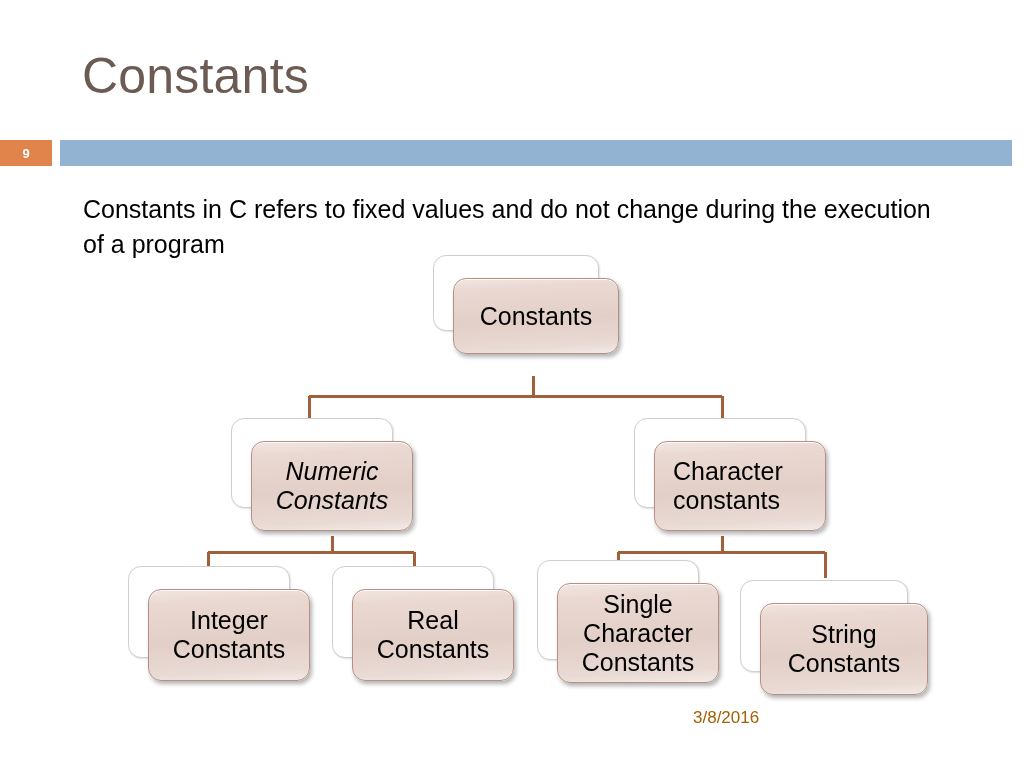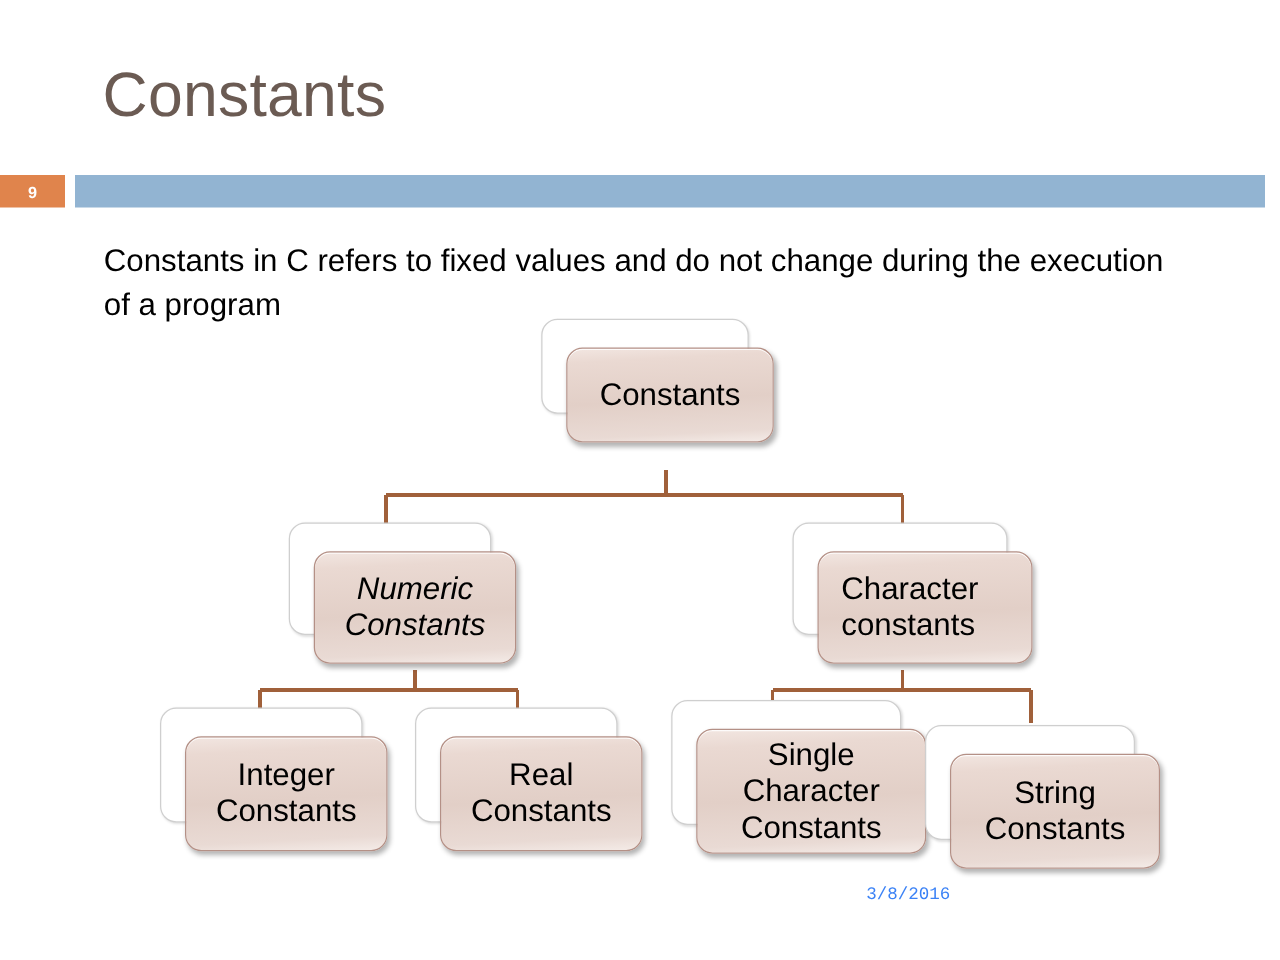--- a/index.html
+++ b/index.html
@@ -136,23 +136,22 @@
   .node .card .label {
     display: block;
     width: 100%;
   }
 
   
   .footer-date {
     position: absolute;
     left: 693px;
     top: 708px;
-    font-size: 14px;
-    color: #3b82f6;
-    font-family: Liberation Mono, monospace;
+    font-size: 17px;
+    color: #a16207;
   }
 </style>
 </head>
 <body>
 
 <div class="slide">
 
   <div class="slide-title">Constants</div>
 
   <div class="header-rule">
@@ -226,21 +225,21 @@
     <div class="node" style="left:332px; top:566px; width:162px; height:92px;">
       <div class="ghost"></div>
       <div class="card">
         <span class="label">
           <span>Real</span><br>
           <span>Constants</span>
         </span>
       </div>
     </div>
 
-    <div class="node" style="left:537px; top:560px; width:162px; height:100px;padding-left:22px;">
+    <div class="node" style="left:537px; top:560px; width:162px; height:100px;">
       <div class="ghost"></div>
       <div class="card">
         <span class="label">
           <span>Single</span><br>
           <span>Character</span><br>
           <span>Constants</span>
         </span>
       </div>
     </div>
 

